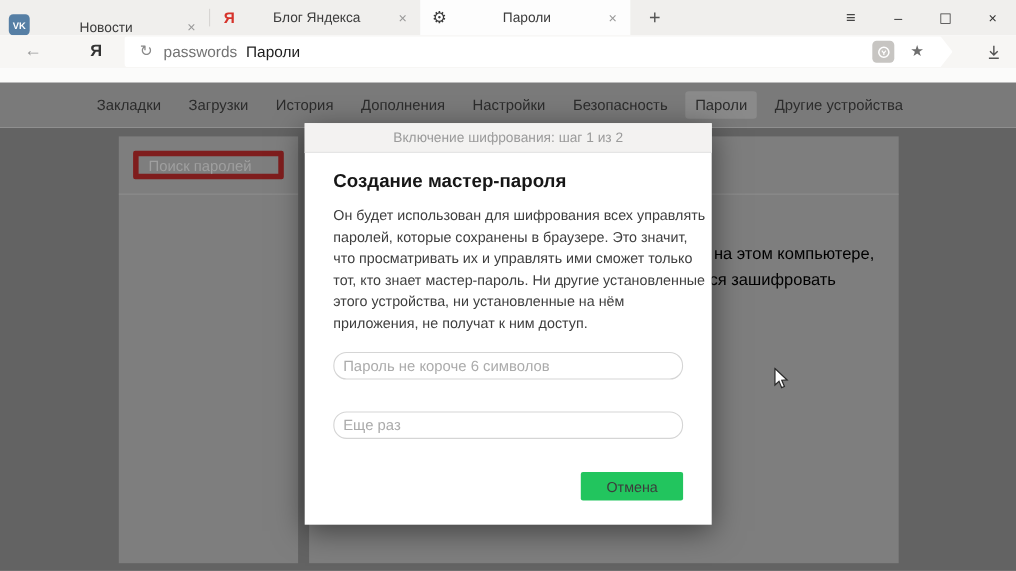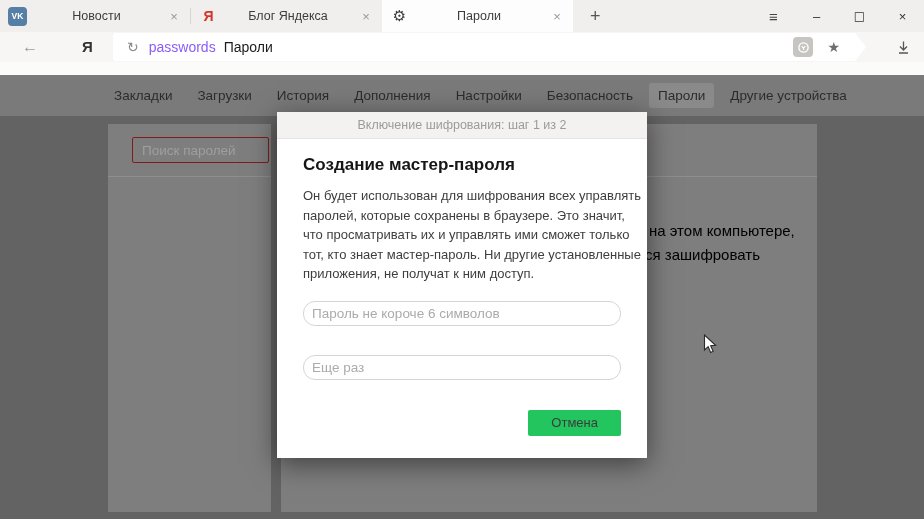--- a/index.html
+++ b/index.html
@@ -5,21 +5,21 @@
   * { margin:0; padding:0; box-sizing:border-box; }
   body { background:#222; }
   .screen {
     position:relative; width:924px; height:519px; overflow:hidden;
     background:#fff; font-family:"Liberation Sans","DejaVu Sans",sans-serif;
     -webkit-font-smoothing:antialiased;
   }
   
   .tabbar { position:absolute; left:0; top:0; width:924px; height:32px; background:#f0efed; display:flex; align-items:stretch; }
   .tab { display:flex; align-items:center; height:32px; padding:0 8px; font-size:12.5px; color:#3c3c3c; cursor:default; }
-  .tab.t1 { width:190px; }
+  .tab.t1 { width:190px;align-items:flex-end; }
   .tab.t2 { width:191px; }
   .tab.active { width:191px; background:#fdfdfd; }
   .tab-sep { width:1px; height:16px; background:#d7d5d3; align-self:center; }
   .tab-title { flex:1; text-align:center; white-space:nowrap; overflow:hidden; }
   .tab-close { width:16px; text-align:center; color:#999; font-size:13px; }
   .fav-vk { width:19px; height:19px; border-radius:4px; background:#567fa5; color:#fff;
             font-size:8.5px; font-weight:bold; display:flex; align-items:center; justify-content:center; flex:0 0 19px;}
   .fav-ya { width:19px; flex:0 0 19px; text-align:center; color:#d6332b; font-weight:bold; font-size:14px; }
   .fav-gear { width:19px; flex:0 0 19px; text-align:center; color:#3b3b3b; font-size:15px; font-family:"DejaVu Sans",sans-serif; }
   .newtab { align-self:center; font-size:18px; color:#555; margin-left:17px; line-height:1; }
@@ -28,39 +28,39 @@
   .winbtn.menu { font-size:15px; color:#444; }
   .winbtn.max { font-family:"DejaVu Sans",sans-serif; font-size:12px; }
   
   .toolbar { position:absolute; left:0; top:32px; width:924px; height:30px; background:#f7f6f4; }
   .back-btn { position:absolute; left:22px; top:6px; font-size:16px; color:#9a9a9a; line-height:18px; }
   .ya-logo { position:absolute; left:82px; top:6px; font-size:15px; font-weight:bold; color:#333; }
   .urlbox { position:absolute; left:113px; top:1px; width:753px; height:28px; background:#fff;
             display:flex; align-items:center; padding-left:14px; border-radius:3px 0 0 3px;
             clip-path:polygon(0 0, calc(100% - 11px) 0, 100% 50%, calc(100% - 11px) 100%, 0 100%); }
   .refresh { color:#8a8a8a; font-size:14px; margin-right:10px; font-family:"DejaVu Sans",sans-serif; }
-  .url-keyword { color:#8b5cf6; font-size:14px; margin-right:8px; }
+  .url-keyword { color:#737373; font-size:14px; margin-right:8px; }
   .url-title { color:#1c1c1c; font-size:14px; }
   .protect-badge { margin-left:auto; width:20px; height:20px; border-radius:4px; background:#c7c5c2;
                    display:flex; align-items:center; justify-content:center; }
   .star { color:#6e6e6e; font-size:14px; margin:0 26px 0 14px; font-family:"DejaVu Sans",sans-serif; }
   .download { position:absolute; left:895px; top:7px; }
   
   .page-strip { position:absolute; left:0; top:62px; width:924px; height:13px; background:#fbfbfa; }
   .navrow { position:absolute; left:0; top:75px; width:924px; height:41px; background:#7a7a7a;
-            display:flex; align-items:center; padding-left:105px; gap:7px;text-align:center; }
+            display:flex; align-items:center; padding-left:79px; gap:7px;text-align:center; }
   .nav-item { font-size:13.5px; color:#2c2c2c; padding:5px 9px; border-radius:3px; white-space:nowrap; }
   .nav-item.active { background:#8a8a8a; }
   .page-body { position:absolute; left:0; top:116px; width:924px; height:403px; background:#636363; }
   .panel { position:absolute; top:8px; background:#7e7e7e; height:388px; }
   .panel-left { left:108px; width:163px; }
   .panel-right { left:281px; width:536px; }
   .panel-header { height:53px; border-bottom:1px solid #8e8e8e; padding:13px; }
-  .search-input { width:100%; height:26px; background:transparent; border:1px solid #7f1d1d; border-radius:2px;
-                  padding:0 9px; font-size:13.5px; color:#9f9f9f; font-family:inherit; outline:none;margin-left:11px; }
+  .search-input { width:100%; height:26px; background:transparent; border:5px solid #7f1d1d; border-radius:2px;
+                  padding:0 9px; font-size:13.5px; color:#9f9f9f; font-family:inherit; outline:none; }
   .search-input::placeholder { color:#9f9f9f; opacity:1; }
   .bg-text { position:absolute; font-size:15px; color:#000000; white-space:nowrap; }
   .bg-text.l1 { left:368px; top:98px; }
   .bg-text.l2 { left:364px; top:122px; }
   
   .modal { position:absolute; left:277px; top:112px; width:370px; background:#fff; z-index:10;
            box-shadow:0 6px 26px rgba(0,0,0,0.5); }
   .modal-step { height:27px; line-height:27px; background:#f3f2f1; border-bottom:1px solid #e4e4e4;
                 text-align:center; font-size:12.5px; color:#9b9b9b; }
   .modal-content { padding:0 26px 22px; }
@@ -160,20 +160,21 @@
 
   <div class="modal">
     <div class="modal-step">Включение шифрования: шаг 1 из 2</div>
     <div class="modal-content">
       <div class="modal-title">Создание мастер-пароля</div>
       <div class="modal-text">
         <div>Он будет использован для шифрования всех управлять</div>
         <div>паролей, которые сохранены в браузере. Это значит,</div>
         <div>что просматривать их и управлять ими сможет только</div>
         <div>тот, кто знает мастер-пароль. Ни другие установленные</div>
+        <div>этого устройства, ни установленные на нём</div>
         <div>приложения, не получат к ним доступ.</div>
       </div>
       <input type="password" class="pw-input first" placeholder="Пароль не короче 6 символов" style="">
       <input type="password" class="pw-input second" placeholder="Еще раз" style="">
       <div class="btn-row">
         <button class="btn btn-cancel">Отмена</button>
       </div>
     </div>
   </div>
 

